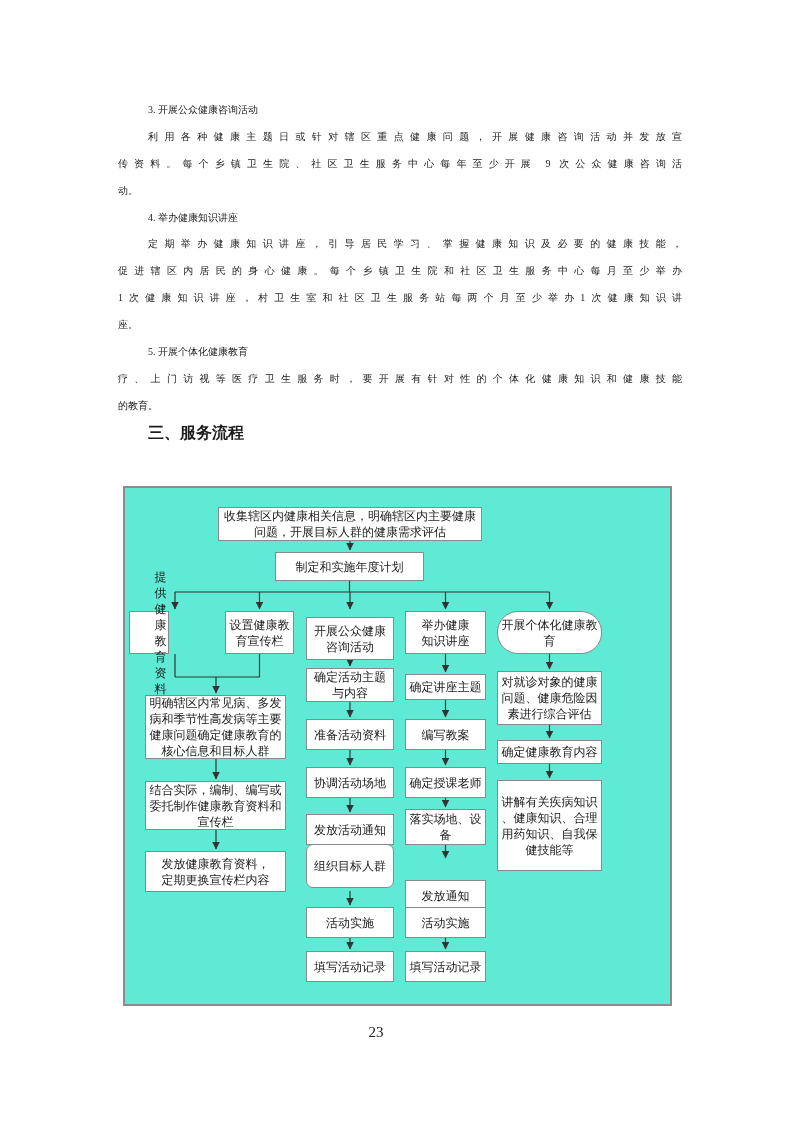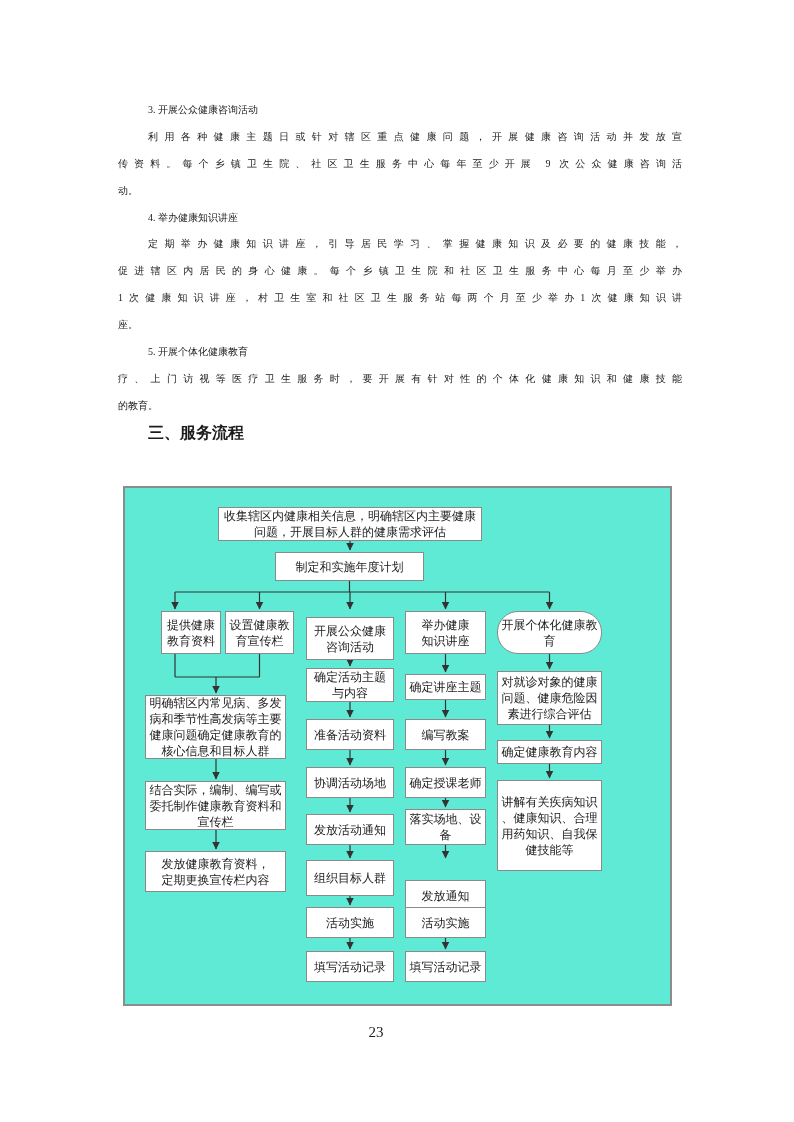--- a/index.html
+++ b/index.html
@@ -85,21 +85,21 @@
 
       <path class="c" d="M424.5 166 V181" marker-end="url(#ah)"></path>
       <path class="c" d="M424.5 237 V250" marker-end="url(#ah)"></path>
       <path class="c" d="M424.5 276 V290" marker-end="url(#ah)"></path>
     </svg>
 
     <div class="fb" style="left:93px;top:19px;width:264px;height:34px;line-height:16.5px;">收集辖区内健康相关信息，明确辖区内主要健康
 问题，开展目标人群的健康需求评估</div>
     <div class="fb" style="left:150px;top:64px;width:149px;height:29px;">制定和实施年度计划</div>
 
-    <div class="fb" style="left:36px;top:123px;width:60px;height:43px;">提供健康
+    <div class="fb" style="left:4px;top:123px;width:40px;height:43px;padding-left:24px;">提供健康
 教育资料</div>
     <div class="fb" style="left:100px;top:123px;width:69px;height:43px;">设置健康教
 育宣传栏</div>
     <div class="fb" style="left:181px;top:129px;width:88px;height:43px;">开展公众健康
 咨询活动</div>
     <div class="fb" style="left:280px;top:123px;width:81px;height:43px;">举办健康
 知识讲座</div>
     <div class="fb" style="left:372px;top:123px;width:105px;height:43px;border-radius:21px;">开展个体化健康教
 育</div>
 
@@ -111,21 +111,21 @@
 委托制作健康教育资料和
 宣传栏</div>
     <div class="fb" style="left:20px;top:363px;width:141px;height:41px;">发放健康教育资料，
 定期更换宣传栏内容</div>
 
     <div class="fb" style="left:181px;top:180px;width:88px;height:34px;">确定活动主题
 与内容</div>
     <div class="fb" style="left:181px;top:231px;width:88px;height:31px;">准备活动资料</div>
     <div class="fb" style="left:181px;top:279px;width:88px;height:31px;">协调活动场地</div>
     <div class="fb" style="left:181px;top:326px;width:88px;height:31px;">发放活动通知</div>
-    <div class="fb" style="left:181px;top:372px;width:88px;height:36px;">组织目标人群</div>
+    <div class="fb" style="left:181px;top:356px;width:88px;height:44px;border-radius:7px;">组织目标人群</div>
     <div class="fb" style="left:181px;top:419px;width:88px;height:31px;">活动实施</div>
     <div class="fb" style="left:181px;top:463px;width:88px;height:31px;">填写活动记录</div>
 
     <div class="fb" style="left:280px;top:186px;width:81px;height:26px;">确定讲座主题</div>
     <div class="fb" style="left:280px;top:231px;width:81px;height:31px;">编写教案</div>
     <div class="fb" style="left:280px;top:279px;width:81px;height:31px;">确定授课老师</div>
     <div class="fb" style="left:280px;top:321px;width:81px;height:36px;">落实场地、设
 备</div>
     <div class="fb" style="left:280px;top:392px;width:81px;height:31px;">发放通知</div>
     <div class="fb" style="left:280px;top:419px;width:81px;height:31px;">活动实施</div>

